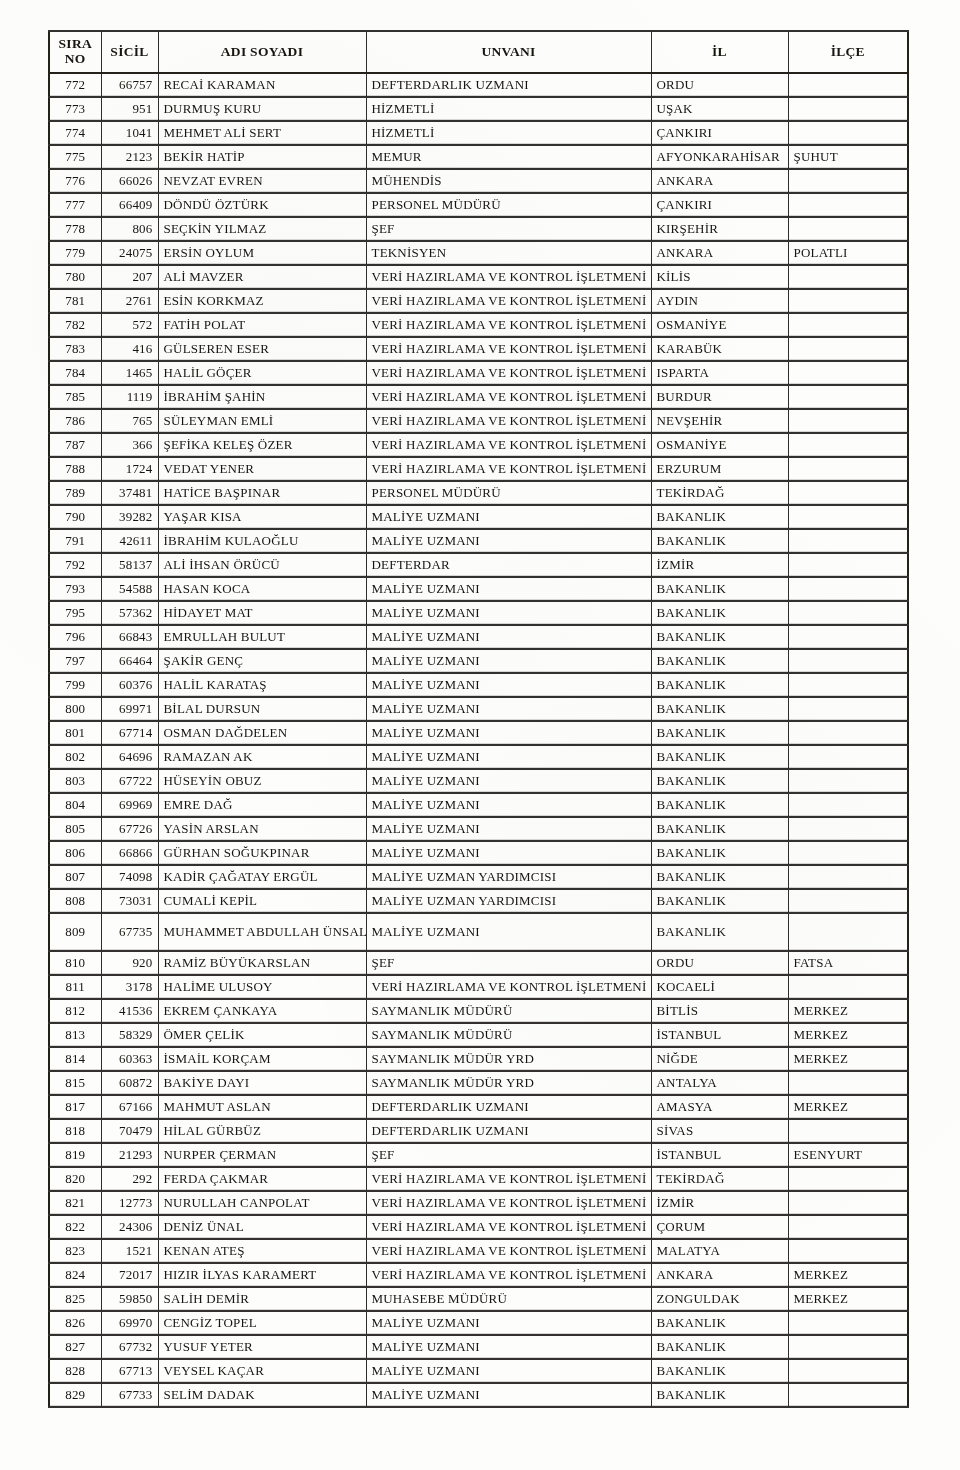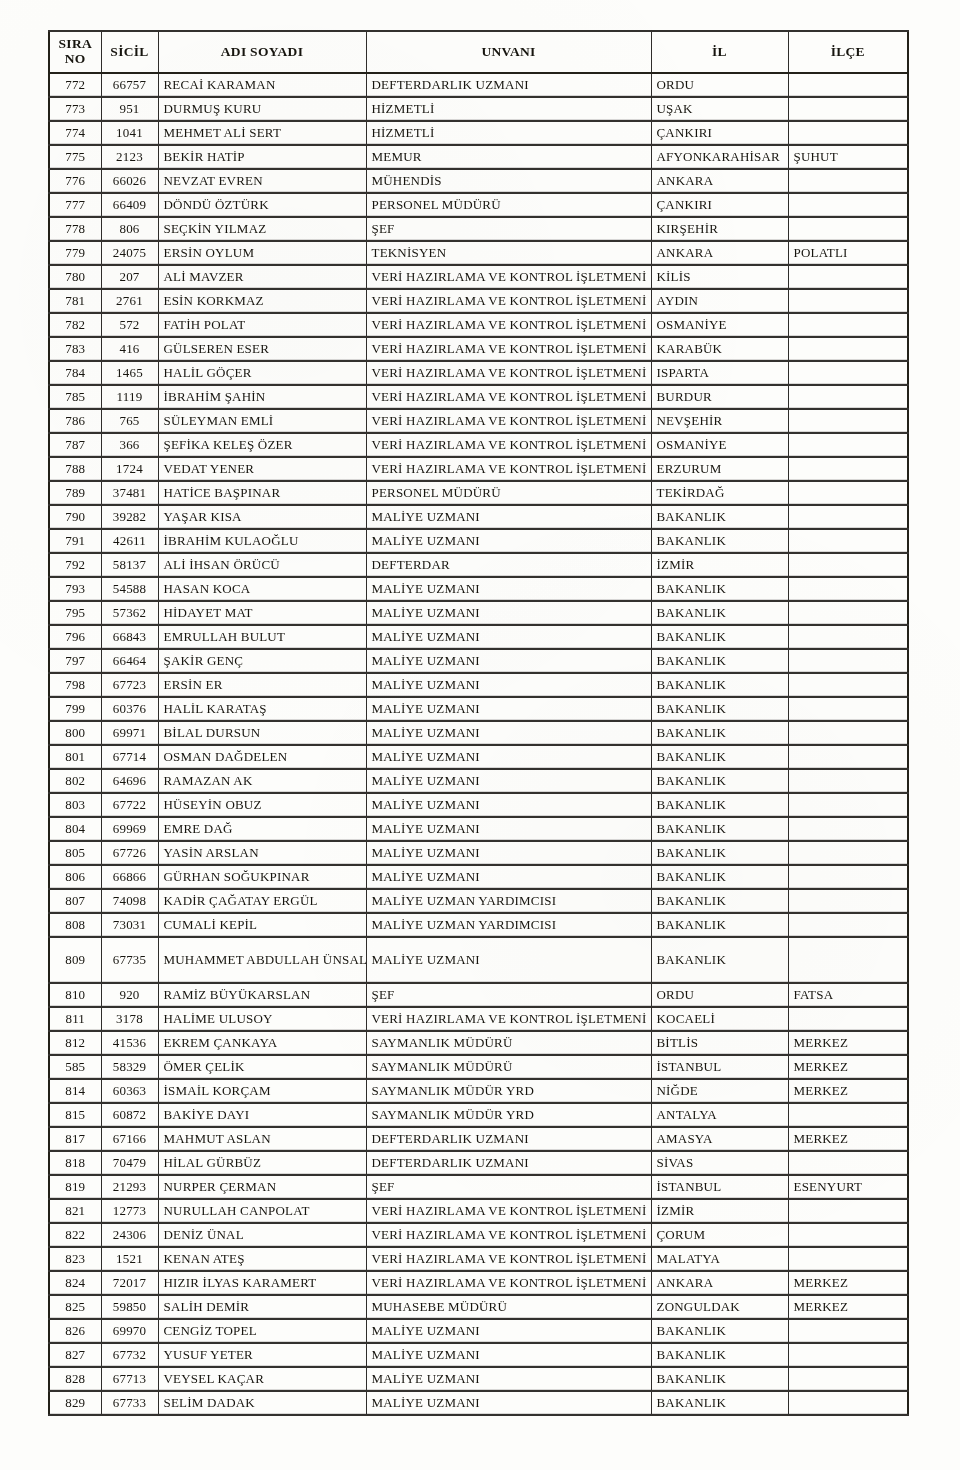--- a/index.html
+++ b/index.html
@@ -34,24 +34,24 @@
     color:#17150f;
   }
   table.scan{border:2px solid #232119;}
   thead tr{height:42px;}
   thead th{
     font-size:13.5px;font-weight:bold;letter-spacing:0.3px;
     border-bottom:2.5px solid #232119;
     padding:0 5px;
   }
   tbody tr{height:24px;}
-  tbody tr.tall{height:46px;}
+  tbody tr.tall{height:38px;}
   td{font-size:13px;letter-spacing:0.2px;padding:0 5px;line-height:1.05;}
   .c0{text-align:center;margin-top:8px;}
-  .c1{text-align:center;}
+  .c1{text-align:right;}
   td.c2,td.c3,td.c4,td.c5{text-align:left;}
   th.c2,th.c4{text-align:center;}
   th.c0{white-space:normal;line-height:1.1;text-align:center;padding:0 2px;}
   th.c3,th.c5,th.c1{text-align:center;}
   
   tbody td{box-shadow:inset 0 -0.5px 0 rgba(40,38,34,0.35);}
 </style>
 </head>
 <body>
 
@@ -270,28 +270,20 @@
         </tr>
         <tr>
           <td class="c0">797</td>
           <td class="c1">66464</td>
           <td class="c2">ŞAKİR GENÇ</td>
           <td class="c3">MALİYE UZMANI</td>
           <td class="c4">BAKANLIK</td>
           <td class="c5"></td>
         </tr>
         <tr>
-          <td class="c0">798</td>
-          <td class="c1">67723</td>
-          <td class="c2">ERSİN ER</td>
-          <td class="c3">MALİYE UZMANI</td>
-          <td class="c4">BAKANLIK</td>
-          <td class="c5"></td>
-        </tr>
-        <tr>
           <td class="c0">799</td>
           <td class="c1">60376</td>
           <td class="c2">HALİL KARATAŞ</td>
           <td class="c3">MALİYE UZMANI</td>
           <td class="c4">BAKANLIK</td>
           <td class="c5"></td>
         </tr>
         <tr>
           <td class="c0">800</td>
           <td class="c1">69971</td>
@@ -390,21 +382,21 @@
         </tr>
         <tr>
           <td class="c0">812</td>
           <td class="c1">41536</td>
           <td class="c2">EKREM ÇANKAYA</td>
           <td class="c3">SAYMANLIK MÜDÜRÜ</td>
           <td class="c4">BİTLİS</td>
           <td class="c5">MERKEZ</td>
         </tr>
         <tr>
-          <td class="c0">585</td>
+          <td class="c0">813</td>
           <td class="c1">58329</td>
           <td class="c2">ÖMER ÇELİK</td>
           <td class="c3">SAYMANLIK MÜDÜRÜ</td>
           <td class="c4">İSTANBUL</td>
           <td class="c5">MERKEZ</td>
         </tr>
         <tr>
           <td class="c0">814</td>
           <td class="c1">60363</td>
           <td class="c2">İSMAİL KORÇAM</td>
@@ -438,20 +430,28 @@
         </tr>
         <tr>
           <td class="c0">819</td>
           <td class="c1">21293</td>
           <td class="c2">NURPER ÇERMAN</td>
           <td class="c3">ŞEF</td>
           <td class="c4">İSTANBUL</td>
           <td class="c5">ESENYURT</td>
         </tr>
         <tr>
+          <td class="c0">820</td>
+          <td class="c1">292</td>
+          <td class="c2">FERDA ÇAKMAR</td>
+          <td class="c3">VERİ HAZIRLAMA VE KONTROL İŞLETMENİ</td>
+          <td class="c4">TEKİRDAĞ</td>
+          <td class="c5"></td>
+        </tr>
+        <tr>
           <td class="c0">821</td>
           <td class="c1">12773</td>
           <td class="c2">NURULLAH CANPOLAT</td>
           <td class="c3">VERİ HAZIRLAMA VE KONTROL İŞLETMENİ</td>
           <td class="c4">İZMİR</td>
           <td class="c5"></td>
         </tr>
         <tr>
           <td class="c0">822</td>
           <td class="c1">24306</td>

